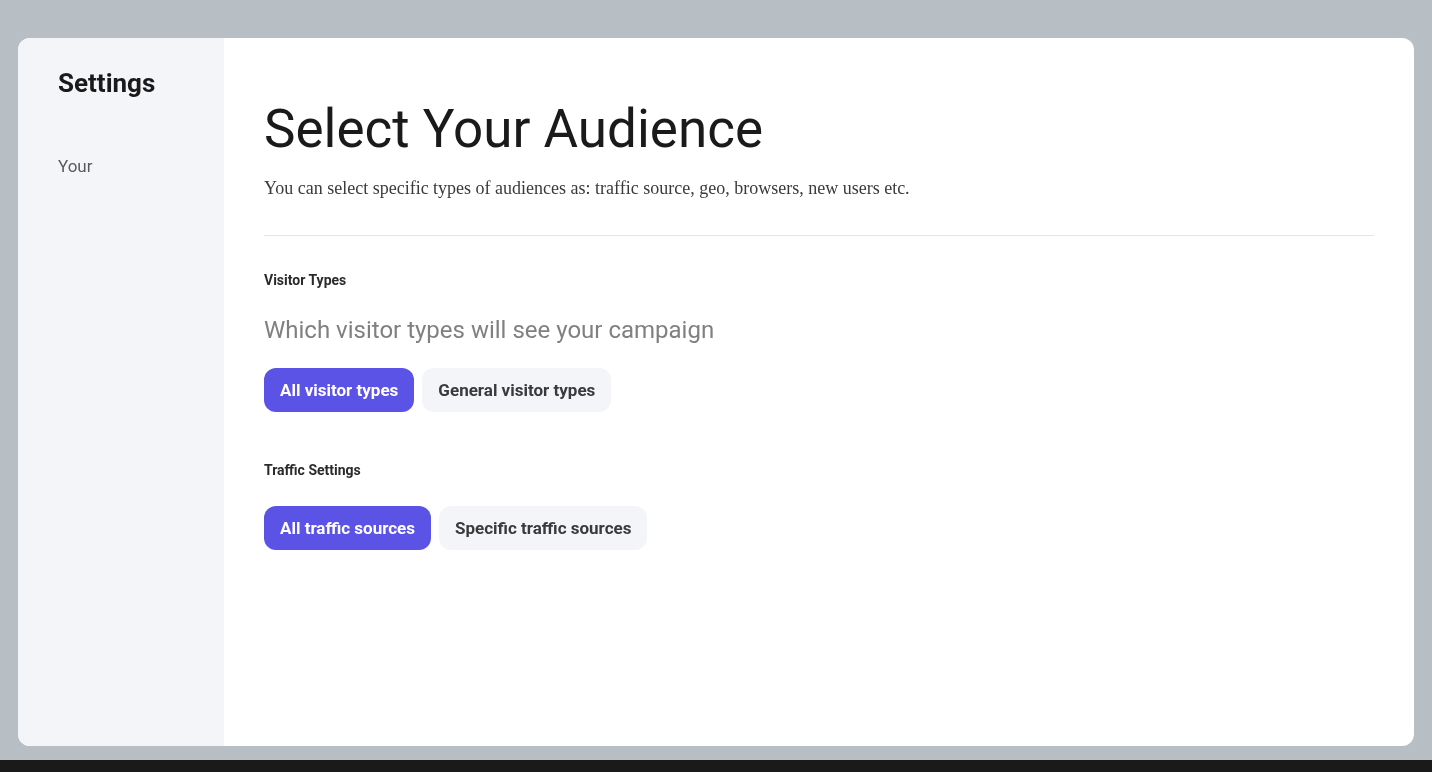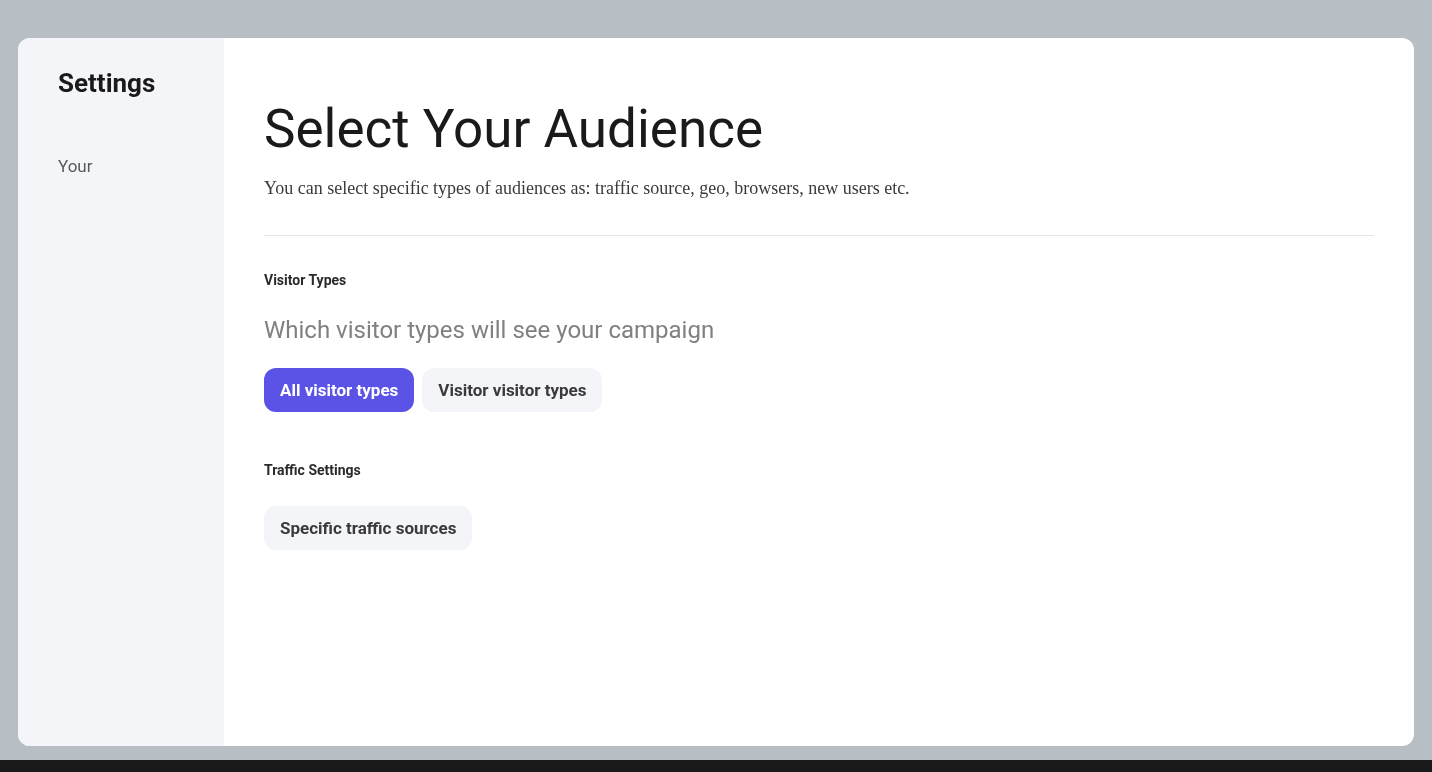--- a/index.html
+++ b/index.html
@@ -134,26 +134,27 @@
   <div class="main">
     <h1 class="page-title">Select Your Audience</h1>
     <p class="page-subtitle">You can select specific types of audiences as: traffic source, geo, browsers, new users etc.</p>
     <hr class="divider">
 
     <div class="section">
       <h3 class="section-title">Visitor Types</h3>
       <p class="section-desc">Which visitor types will see your campaign</p>
       <div class="toggle-group">
         <button class="toggle-btn active">All visitor types</button>
-        <button class="toggle-btn inactive">Visitor visitor types</button>
+        <button class="toggle-btn inactive">General visitor types</button>
       </div>
     </div>
 
     <div class="section">
       <h3 class="section-title">Traffic Settings</h3>
       <div class="toggle-group">
+        <button class="toggle-btn active">All traffic sources</button>
         <button class="toggle-btn inactive">Specific traffic sources</button>
       </div>
     </div>
   </div>
 </div>
 
 <div class="footer-bar"></div>
 
 </body></html>

